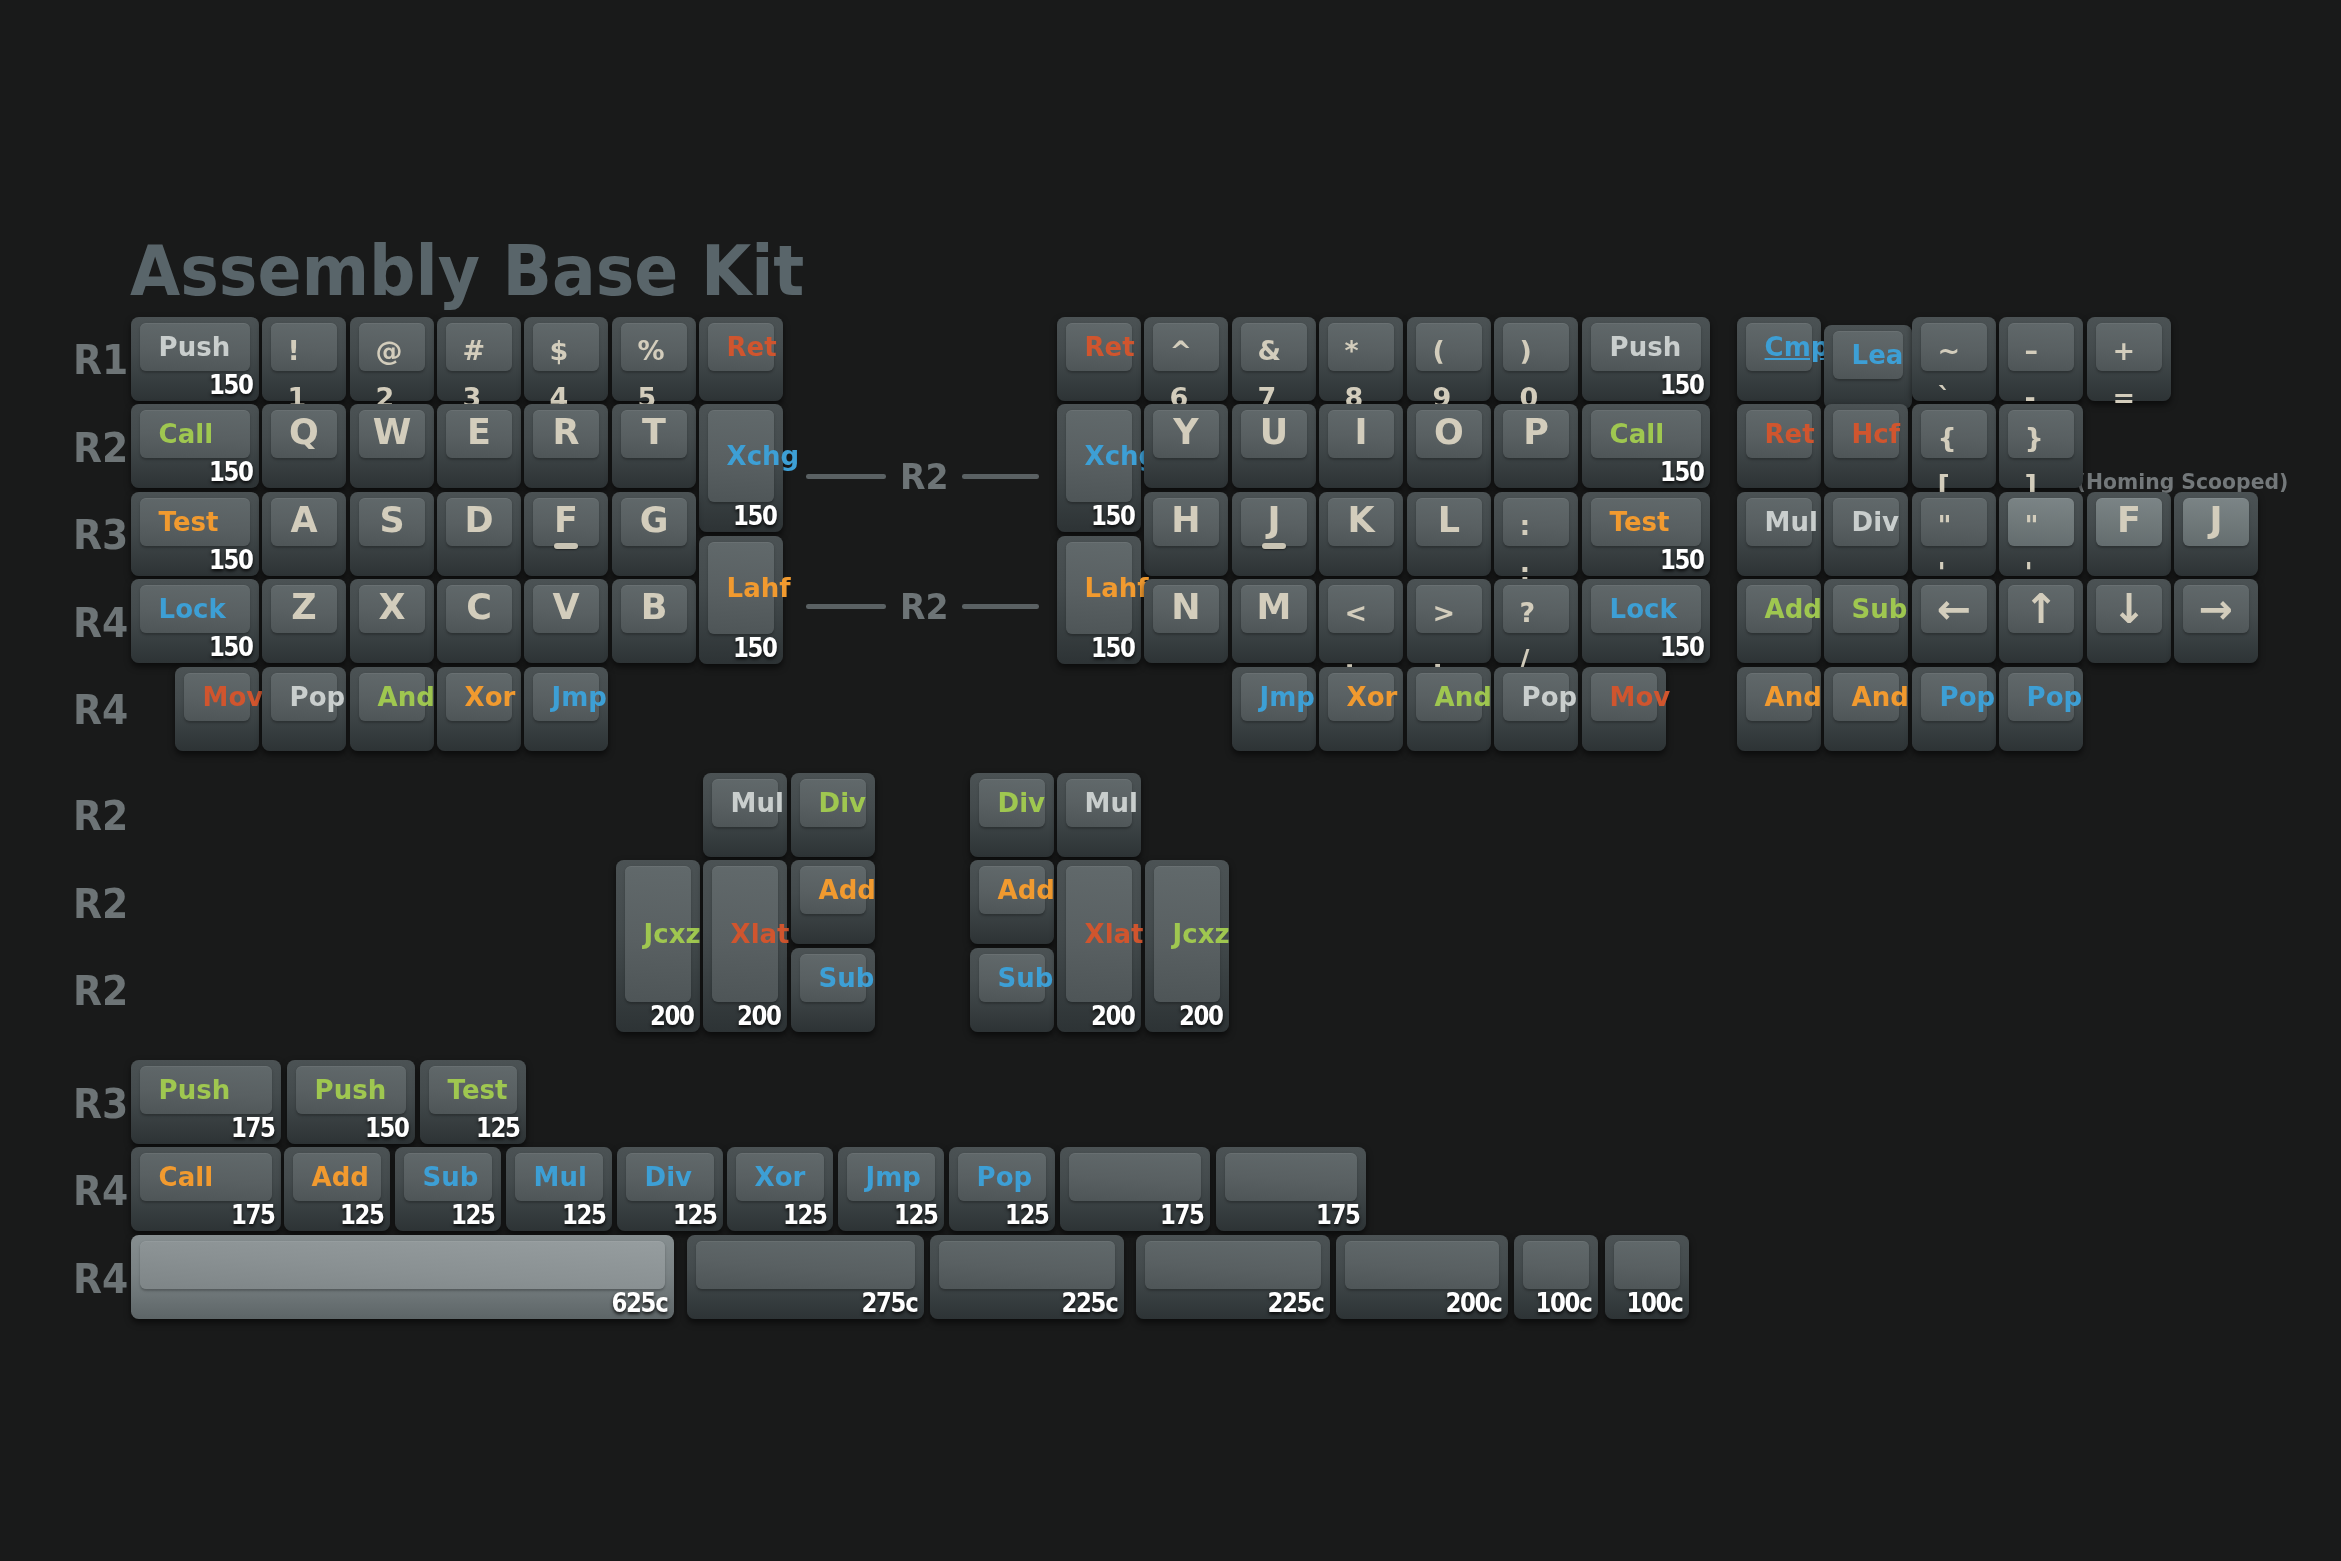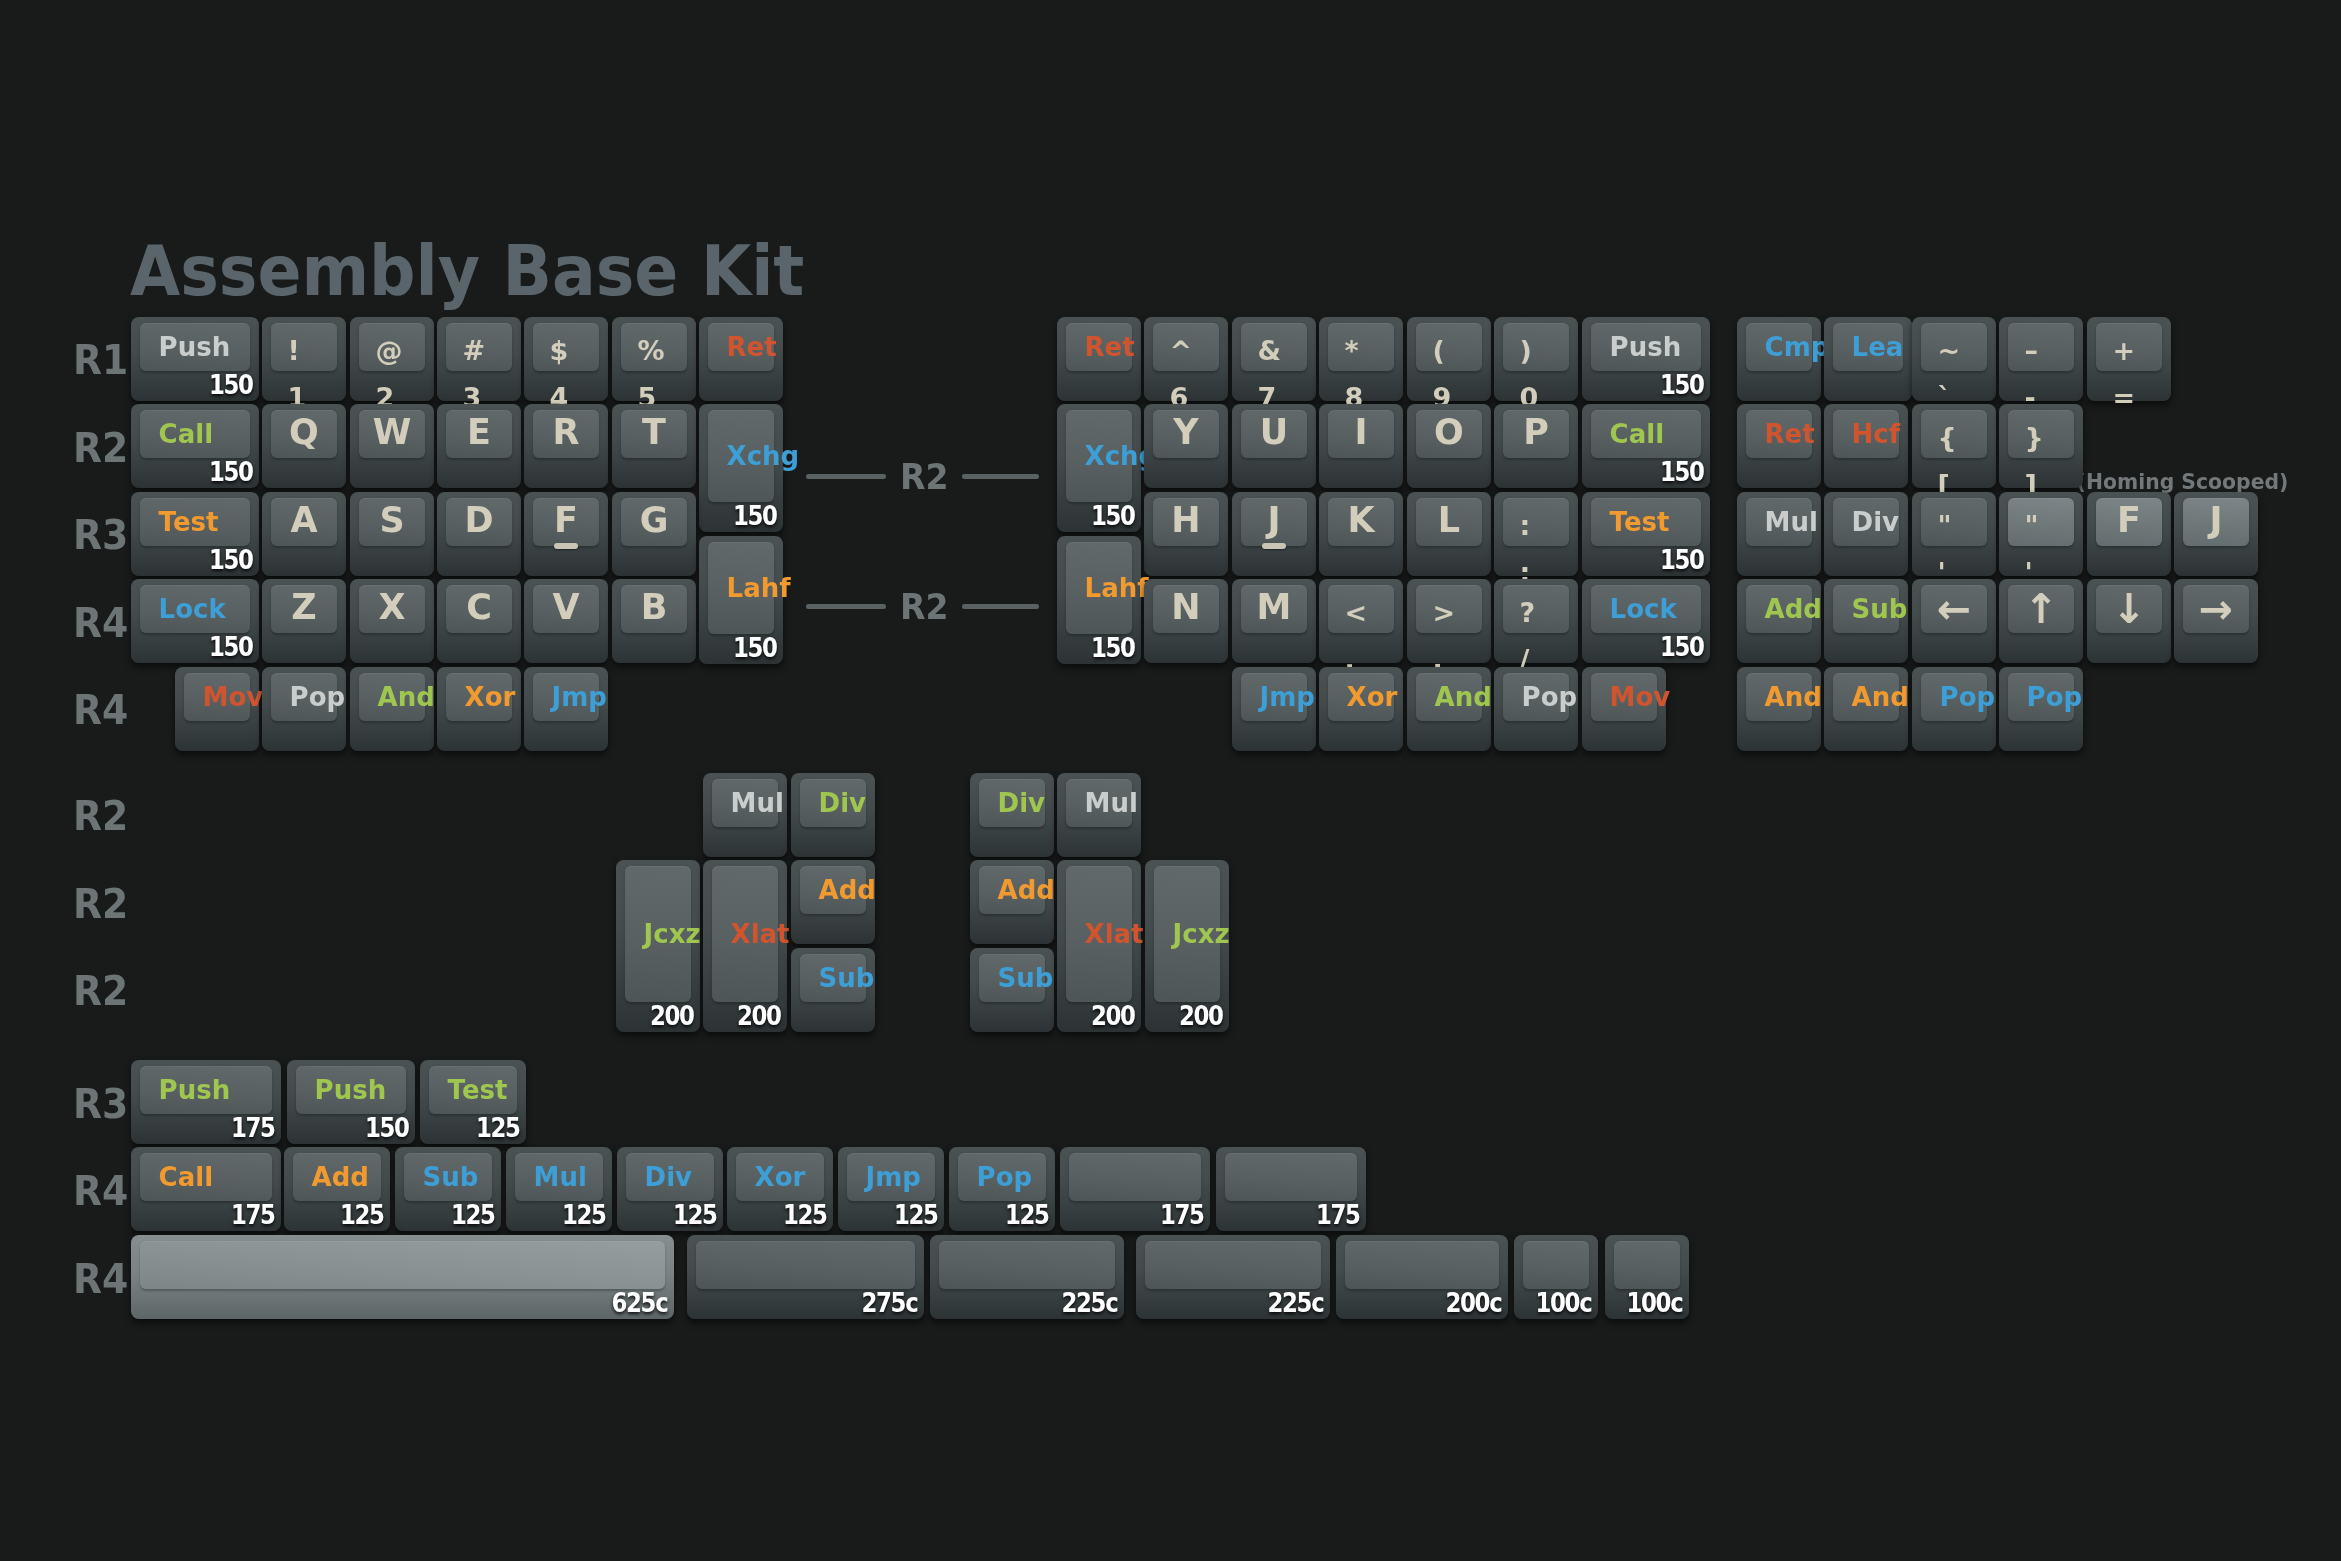--- a/index.html
+++ b/index.html
@@ -382,24 +382,24 @@
         </div>
         <div class="key" style="left: 525px; top: 350px; width: 84px; height: 84px;">
           <div class="face">
             <div class="leg mod" style="color: rgb(208, 85, 46);">Mov</div>
           </div>
         </div>
       </div>
       <div class="block" style="left: 1737px; top: 317px;">
         <div class="key" style="left: 0px; top: 0px; width: 84px; height: 84px;">
           <div class="face">
-            <div class="leg mod" style="color: rgb(61, 159, 213);">Cmp</div>
-          </div>
-        </div>
-        <div class="key" style="left: 87px; top: 0px; width: 88px; height: 84px;">
+            <div class="leg mod" style="color: rgb(61, 159, 213); text-decoration: underline;">Cmp</div>
+          </div>
+        </div>
+        <div class="key" style="left: 87px; top: 8px; width: 88px; height: 84px;">
           <div class="face">
             <div class="leg mod" style="color: rgb(61, 159, 213);">Lea</div>
           </div>
         </div>
         <div class="key" style="left: 175px; top: 0px; width: 84px; height: 84px;">
           <div class="face">
             <div class="leg two" style="color: rgb(211, 205, 188);"><div>~</div><div>`</div></div>
           </div>
         </div>
         <div class="key" style="left: 262px; top: 0px; width: 84px; height: 84px;">

